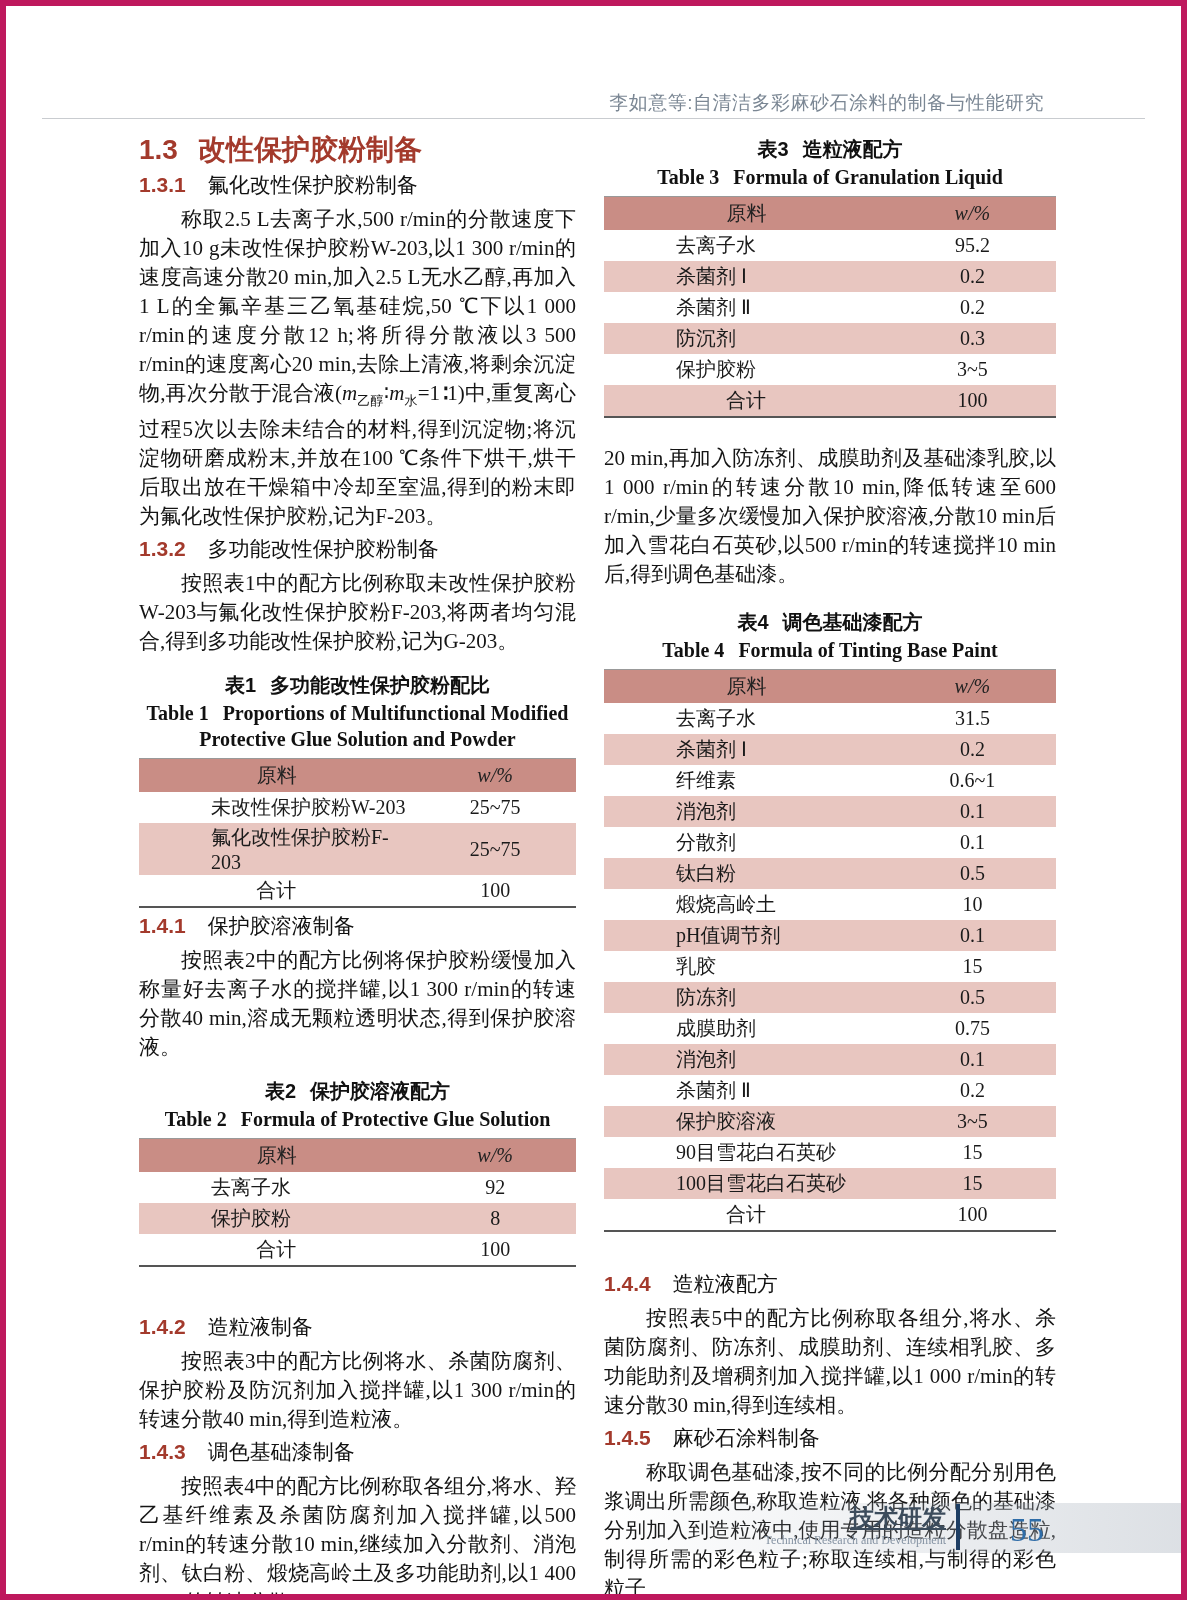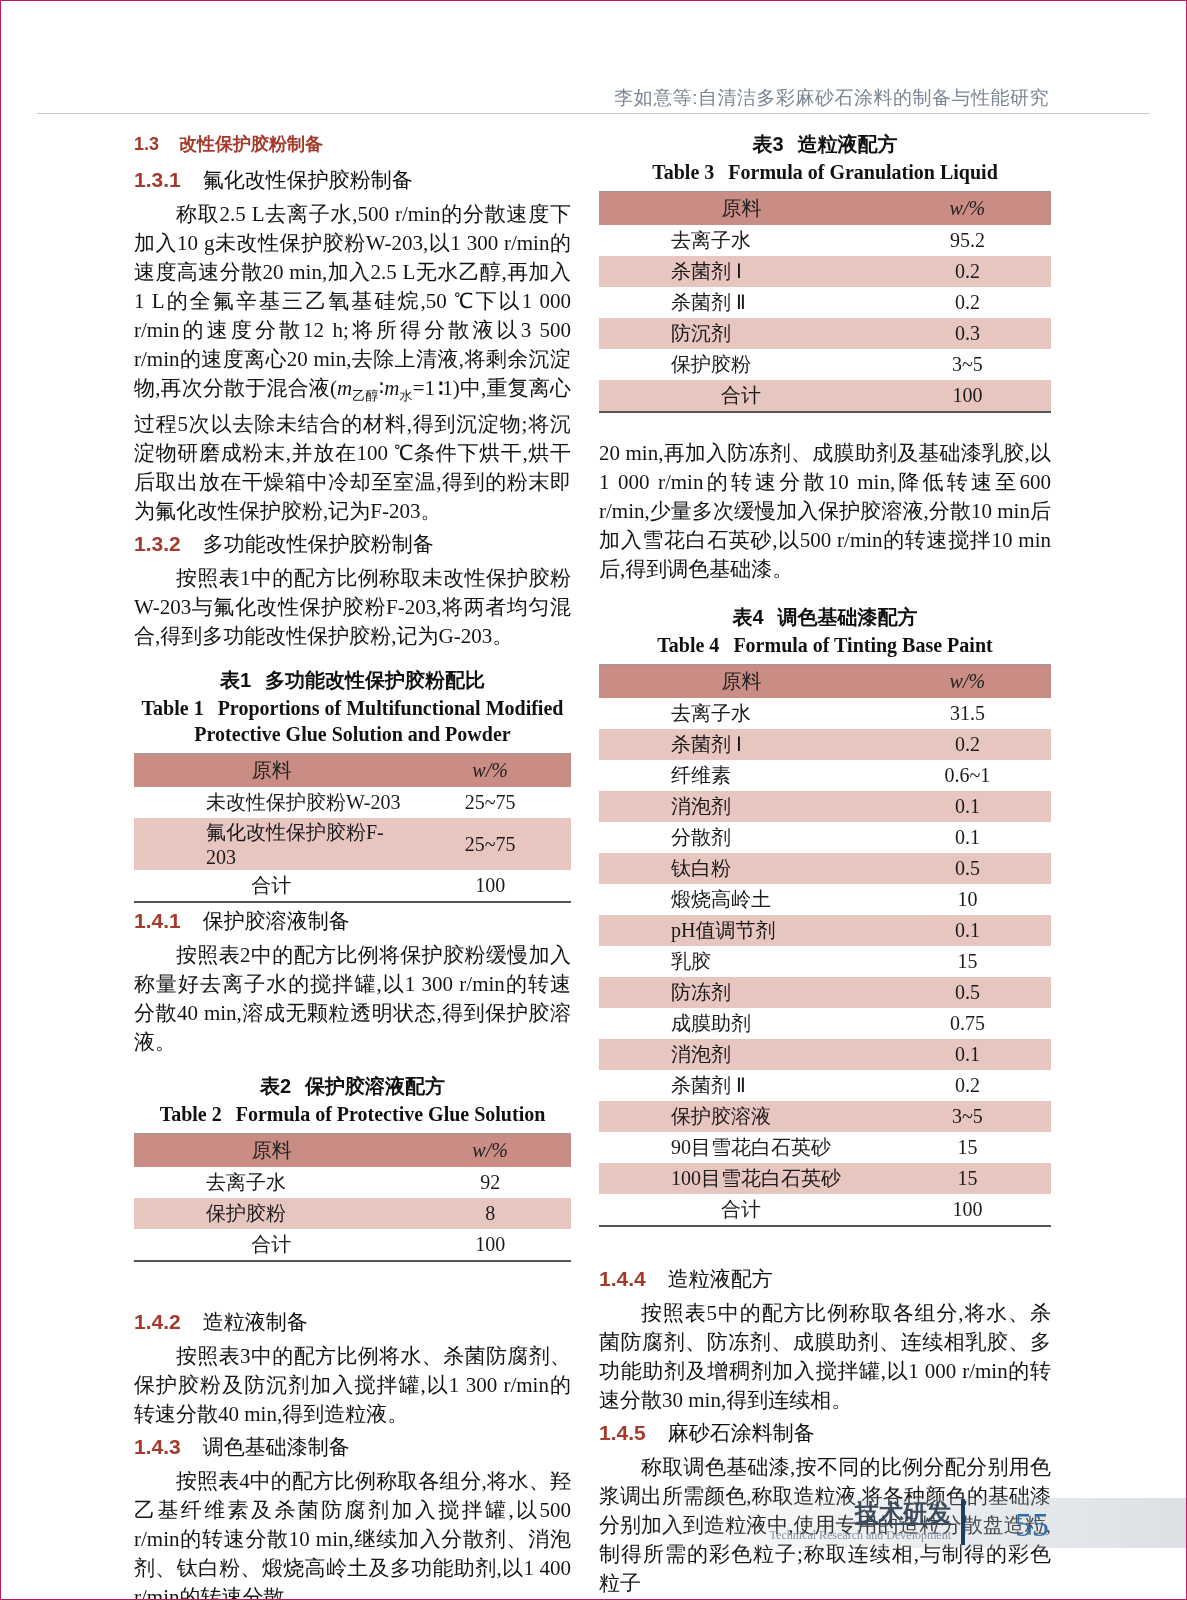--- a/index.html
+++ b/index.html
@@ -9,35 +9,35 @@
     --running-head:#7b8794;
     --rule-gray:#c9ccd0;
     --footer-dark:#3c4c5c;
     --footer-muted:#8593a3;
     --footer-bar:#1e3e63;
     --footer-page:#2f6da8;
   }
   html,body{margin:0;padding:0;background:#fff;}
   .page{
     position:relative;width:1187px;height:1600px;background:#ffffff;
-    border:1px solid #be185d;box-sizing:border-box;overflow:hidden;
+    border:6px solid #be185d;box-sizing:border-box;overflow:hidden;
     font-family:"Liberation Serif",serif;color:#1a1a1a;
   }
   .running-head{
     position:absolute;top:84px;right:137px;
     font-family:"Liberation Sans",sans-serif;font-size:19px;
     color:var(--running-head);letter-spacing:.5px;
   }
   .head-rule{position:absolute;top:112px;left:36px;right:36px;border-top:1px solid var(--rule-gray);}
   .col{position:absolute;top:130px;}
   .col-left{left:133px;width:437px;}
   .col-right{left:598px;width:452px;}
 
   .h2{margin:0 0 8px 0;line-height:27px;font-family:"Liberation Sans",sans-serif;
-      font-weight:bold;font-size:18px;color:var(--heading-red);}
+      font-weight:bold;font-size:28px;color:var(--heading-red);}
   .h2 .num{margin-right:20px;}
   .h3{margin:4px 0 6px 0;line-height:28px;font-size:21px;}
   .h3 .num{font-family:"Liberation Sans",sans-serif;font-weight:bold;color:var(--heading-red);margin-right:22px;}
   .h3 .ttl{font-family:"Liberation Serif",serif;color:#111;}
   .mt-sec{margin-top:42px;}
   .mt-sub{margin-top:46px;}
 
   p.body{margin:0;font-size:21px;line-height:29px;text-align:justify;color:#141414;}
   p.indent{text-indent:2em;}
   p.body i{font-style:italic;}

